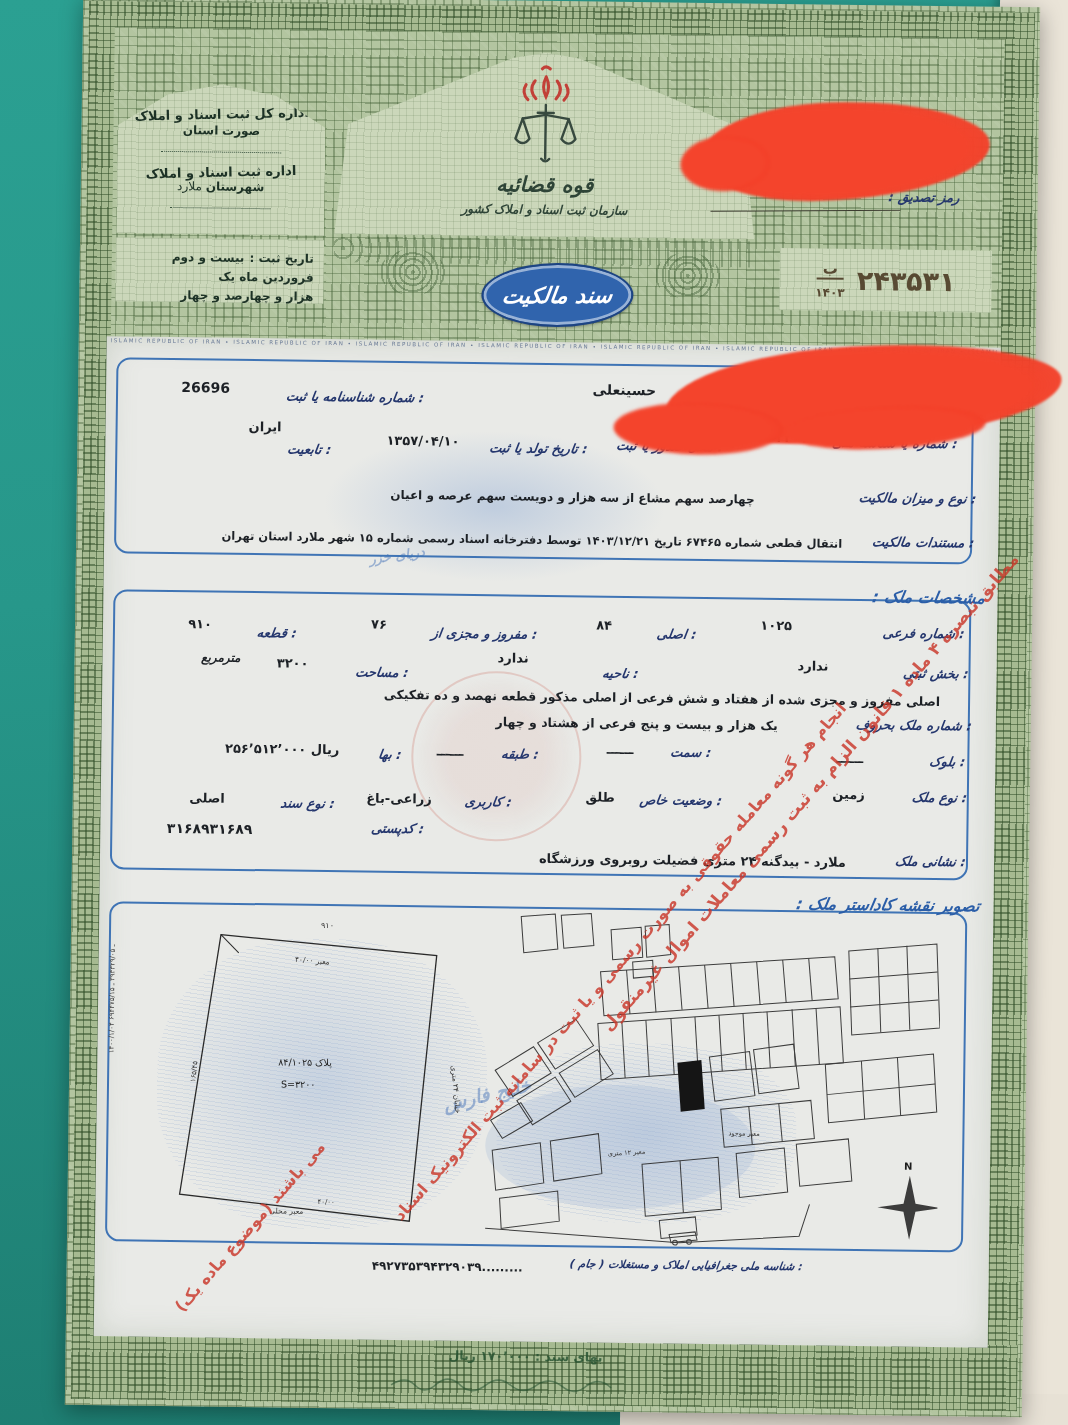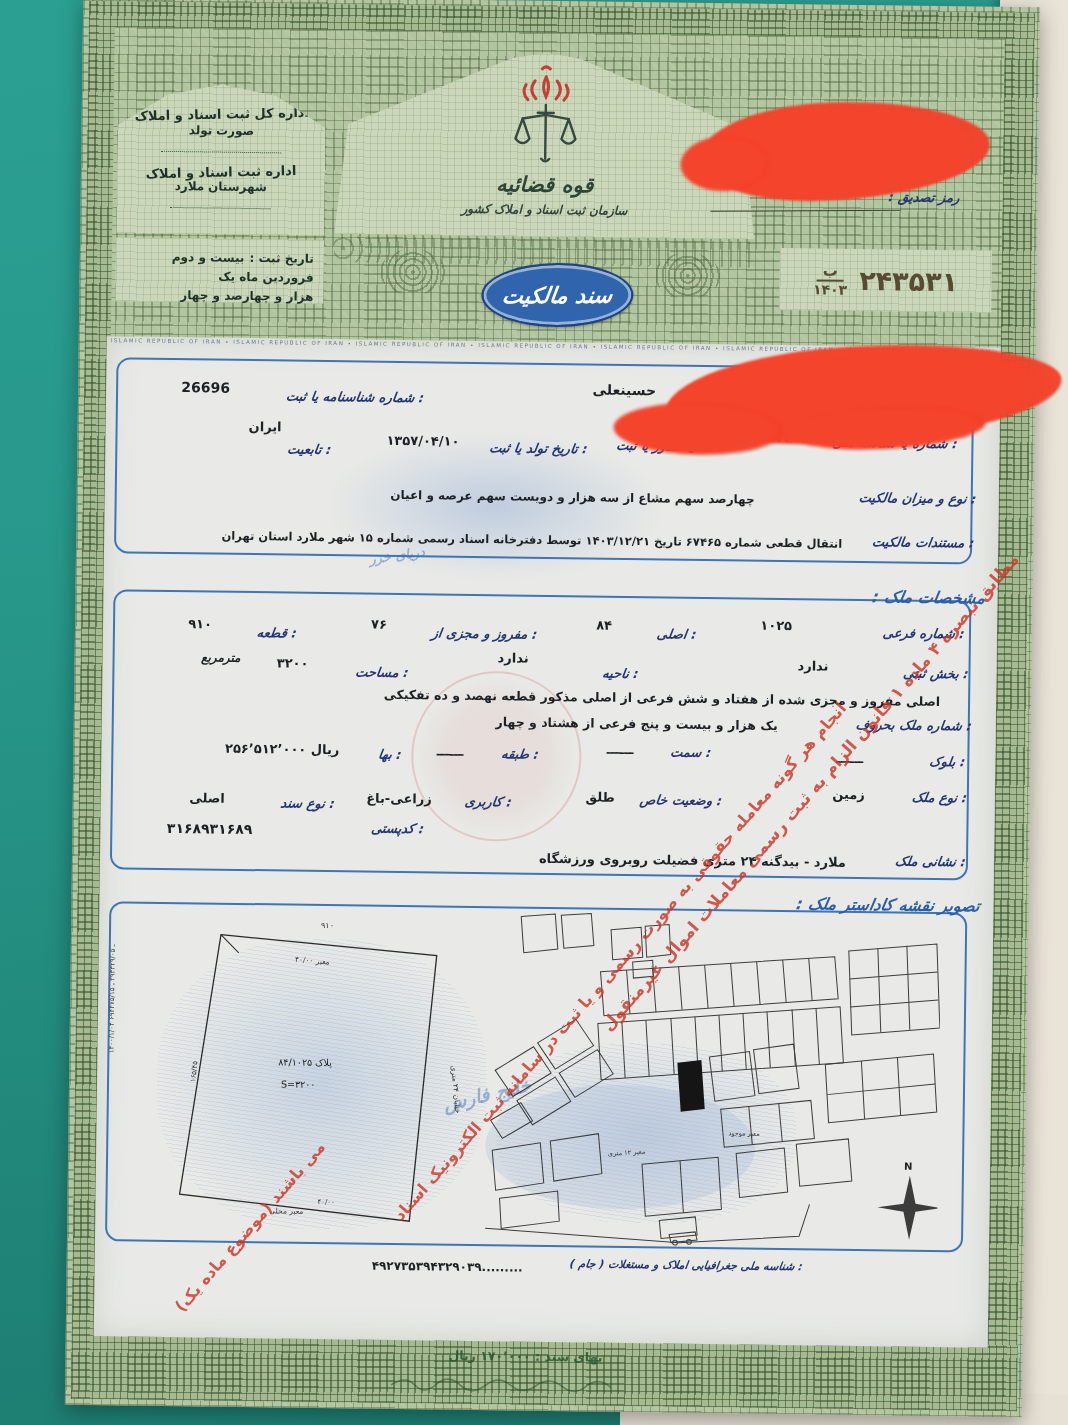--- a/index.html
+++ b/index.html
@@ -43,21 +43,21 @@
   
   #archL{clip-path:polygon(50% 0,76% 7%,100% 28%,100% 100%,0 100%,0 28%,24% 7%);text-align:center;color:#1d3226;}
   #archC{clip-path:polygon(50% 0,58% 3%,97% 40%,100% 100%,0 100%,3% 40%,42% 3%);text-align:center;}
   .dotline{border-bottom:1.5px dotted #3a5440;width:120px;display:inline-block;}
   #oval{border-radius:50%;background:#3064ad;border:2px solid #1d4482;box-shadow:inset 0 0 0 3px rgba(255,255,255,.5),0 1px 3px rgba(0,0,0,.3);
     display:flex;align-items:center;justify-content:center;transform:rotate(-1deg);}
   #oval span{color:#fff;font-weight:800;font-style:italic;font-size:22px;transform:skewX(-8deg);}
   #serial{color:#584a33;font-weight:800;font-size:27px;letter-spacing:5px;white-space:nowrap;}
   .frac{display:inline-flex;flex-direction:column;align-items:center;color:#584a33;font-weight:800;line-height:1;}
   .frac .top{font-size:15px;border-bottom:2px solid #584a33;padding:0 6px 1px;}
-  .frac .bot{font-size:14px;padding-top:1px;}
+  .frac .bot{font-size:12px;padding-top:7px;}
   .ornband{background:repeating-radial-gradient(circle at 9px 12px, rgba(70,100,60,.4) 0 2px, transparent 2px 9px);}
   .rosette{border-radius:50%;background:repeating-radial-gradient(circle, rgba(70,100,60,.45) 0 2px, transparent 2px 6px);}
   
   .blob{background:radial-gradient(ellipse at 45% 50%, #f4442c 0 60%, rgba(242,60,38,.92) 78%, rgba(242,60,38,.55) 92%, rgba(242,60,38,0) 100%);
     filter:blur(1px);}
   .redline{color:rgba(201,55,42,.82);font-weight:700;white-space:nowrap;text-align:center;letter-spacing:.5px;}
   .stampring{border:2px solid rgba(205,115,105,.28);border-radius:50%;
     background:radial-gradient(circle, rgba(205,115,105,.10) 40%, rgba(205,115,105,0) 70%);}
   .seatxt{color:rgba(88,128,190,.55);font-style:italic;font-weight:700;white-space:nowrap;}
   .micro{font-size:5.5px;letter-spacing:1.5px;color:rgba(80,100,135,.85);white-space:nowrap;overflow:hidden;}
@@ -77,27 +77,27 @@
 
     <div class="abs brickdark" style="left:6px;top:6px;width:26px;height:1398px;"></div>
     <div class="abs brickdark" style="left:922px;top:6px;width:30px;height:1398px;"></div>
     <div class="abs brickdark" style="left:6px;top:1338px;width:946px;height:66px;"></div>
     <div class="abs brickdark" style="left:6px;top:6px;width:946px;height:26px;"></div>
 
     <div class="abs lightpanel" id="archL" style="left:36px;top:88px;width:208px;height:150px;padding-top:22px;">
       <div class="s13 rtl" style="font-weight:700;transform:rotate(-2deg);">اداره کل ثبت اسناد و املاک</div>
       <div class="s12 rtl" style="margin-top:2px;">
         <span class="s12" style="font-weight:700;">صورت</span>
-        <span class="s12" style="font-weight:600;">تولد</span>
+        <span class="s12" style="font-weight:600;">استان</span>
       </div>
       <div class="dotline"></div>
       <div class="s13 rtl" style="font-weight:700;margin-top:8px;transform:rotate(-2deg);">اداره ثبت اسناد و املاک</div>
       <div class="s12 rtl">
         <span style="font-weight:700;">شهرستان</span>
-        <span style="font-weight:700;">ملارد</span>
+        <span style="font-weight:400;">ملارد</span>
       </div>
       <div class="dotline" style="width:100px;"></div>
     </div>
 
     <div class="abs lightpanel rtl" style="left:36px;top:242px;width:208px;height:64px;padding:8px 10px;color:#1d3226;">
       <span class="s12" style="font-weight:800;">تاریخ ثبت :</span>
       <span class="s12" style="font-weight:700;">بیست و دوم فروردین ماه یک</span>
       <div class="s12" style="font-weight:700;margin-top:4px;">هزار و چهارصد و چهار</div>
     </div>
 

